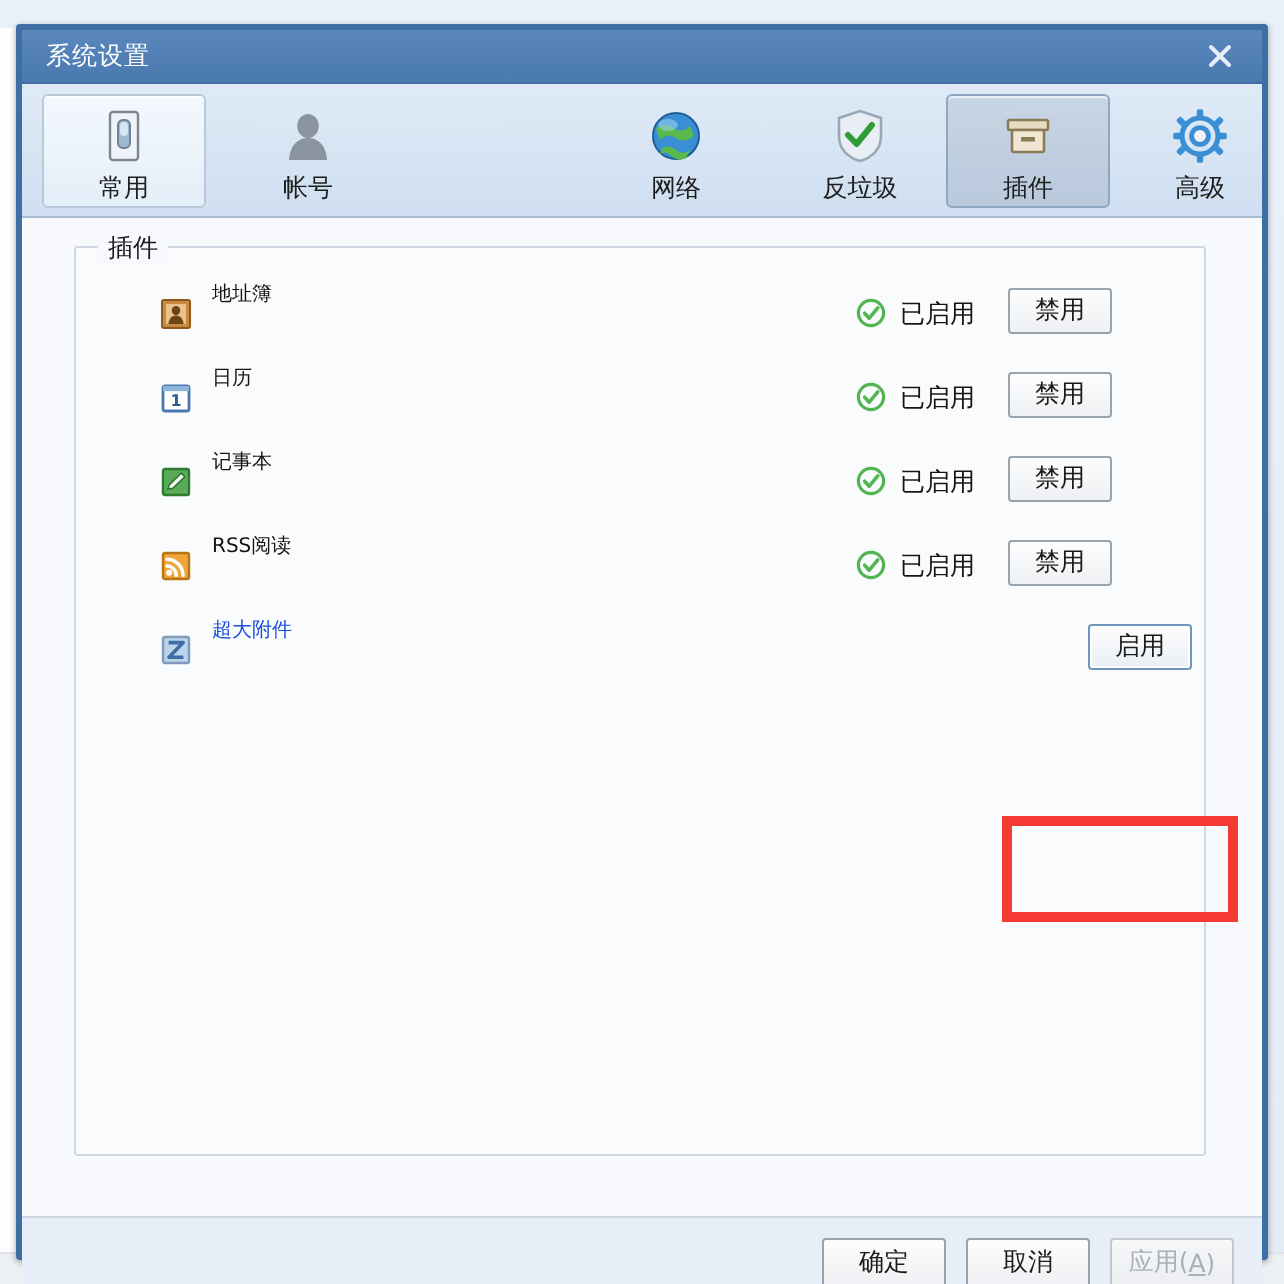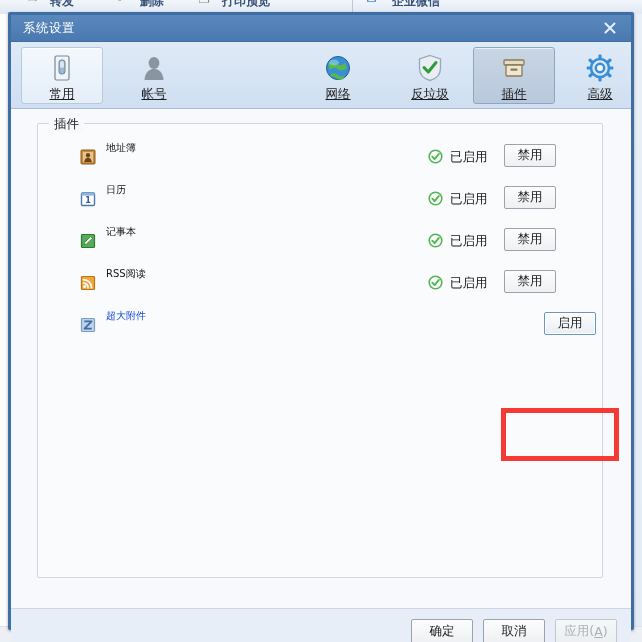--- a/index.html
+++ b/index.html
@@ -38,21 +38,21 @@
   #close-btn svg{display:block;}
 
   
   #tabstrip{position:relative;height:66px;
     background:linear-gradient(#dfeaf6,#cfdff1);
     border-bottom:1px solid #a8bdd4;}
   .tab{position:absolute;top:5px;width:82px;height:57px;
     display:flex;flex-direction:column;align-items:center;justify-content:flex-start;
     cursor:pointer;border:1px solid transparent;border-radius:3px;box-sizing:border-box;}
   .tab .tab-icon{height:34px;display:flex;align-items:center;justify-content:center;margin-top:3px;}
-  .tab .tab-label{font-size:12.5px;color:#1d1d1d;margin-top:1px;text-decoration:underline;}
+  .tab .tab-label{font-size:12.5px;color:#1d1d1d;margin-top:1px;}
   .tab.selected{border:1px solid #8fa6c0;
     background:linear-gradient(#c8d5e4,#b9c9dc);
     box-shadow:inset 0 1px 0 rgba(255,255,255,.6);}
   .tab.first-sel{border:1px solid #b9c9da;
     background:linear-gradient(#f3f8fd,#e4eef8);
     box-shadow:inset 0 1px 0 rgba(255,255,255,.8);}
 
   
   #dlg-body{position:relative;height:499px;background:#f7f9fc;}
 
@@ -88,32 +88,20 @@
   #btn-ok{left:400px;}
   #btn-cancel{left:472px;}
   #btn-apply{left:544px;color:#a9b0b8;border-color:#c2c8ce;
     background:linear-gradient(#f6f7f9,#eceef1);}
   #btn-apply u{text-decoration:underline;}
 </style>
 </head>
 <body>
 
 <div id="app-backdrop">
-  <div id="bg-toolbar">
-
-    <span class="bg-ico" style="left:28px;">➦</span>
-    <span class="bg-txt" style="left:50px;">转发</span>
-    <span class="bg-ico" style="left:118px;">✂</span>
-    <span class="bg-txt" style="left:140px;">删除</span>
-    <span class="bg-ico" style="left:198px;">❐</span>
-    <span class="bg-txt" style="left:222px;">打印预览</span>
-    <div id="bg-sep"></div>
-    <span class="bg-ico" style="left:366px;color:#3b74c0;">✉</span>
-    <span class="bg-txt" style="left:392px;">企业微信</span>
-  </div>
   <div id="bg-left-strip"></div>
   <div id="bg-bottom"></div>
 </div>
 
 <div id="dialog">
 
   <div id="titlebar">
     <div id="title-text">系统设置</div>
     <div id="close-btn">
       <svg width="14" height="14" viewBox="0 0 14 14">

